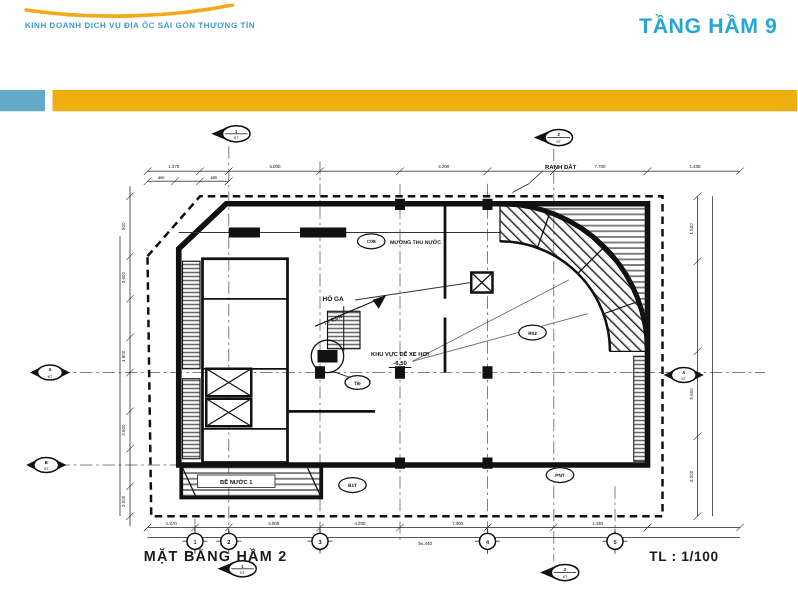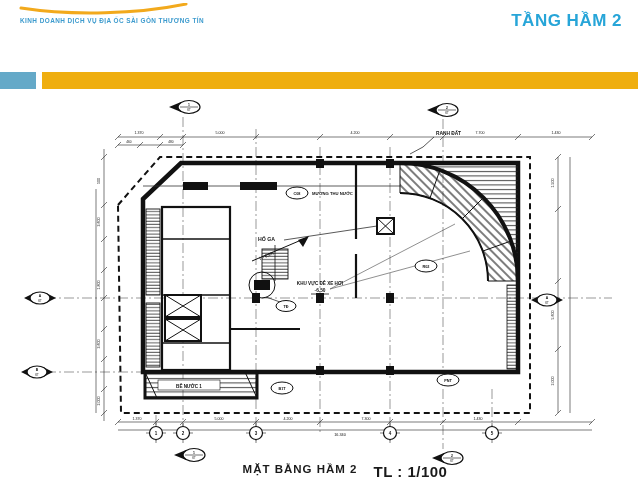--- a/index.html
+++ b/index.html
@@ -9,35 +9,35 @@
   .logo{position:absolute;left:16px;top:6px;width:230px;}
   .brand{font-size:26px;font-weight:bold;color:#1B79C0;letter-spacing:0px;line-height:1;}
   .swoosh{display:block;margin:-3px 0 0 2px;}
   .tagline{font-size:6.4px;font-weight:bold;color:#3D9BCE;letter-spacing:.45px;margin:2px 0 0 4px;white-space:nowrap;}
   .slide-title{position:absolute;right:16px;top:11px;font-size:17px;font-weight:bold;color:#27A5D8;letter-spacing:.5px;}
   .teal-block{position:absolute;left:0;top:72px;width:36px;height:17px;background:#64A9C8;}
   .yellow-bar{position:absolute;left:42px;top:72px;width:596px;height:17px;background:#EFAE0F;}
   
   .plan-wrap{position:absolute;left:0;top:89px;width:638px;height:390px;}
   svg text{fill:#111;font-family:"Liberation Sans",sans-serif;}
-  .caption{position:absolute;left:115px;top:463px;width:460px;display:flex;justify-content:center;gap:16px;
+  .caption{position:absolute;left:115px;top:440px;width:460px;display:flex;justify-content:space-between;gap:16px;
            font-weight:bold;color:#1a1a1a;}
   .caption .c1{font-size:11.5px;letter-spacing:1px;}
-  .caption .c2{font-size:15px;letter-spacing:.5px;}
+  .caption .c2{font-size:11px;letter-spacing:.5px;}
 </style>
 </head>
 <body>
 
 <div class="logo">
   <svg class="swoosh" width="172" height="12" viewBox="0 0 172 12">
     <path d="M3,5 C55,13 120,11 168,1" stroke="#F2A91C" stroke-width="3" fill="none" stroke-linecap="round"></path>
   </svg>
   <div class="tagline">KINH DOANH DỊCH VỤ ĐỊA ỐC SÀI GÒN THƯƠNG TÍN</div>
 </div>
-<div class="slide-title">TẦNG HẦM 2</div>
+<div class="slide-title">TẦNG HẦM 9</div>
 <div class="teal-block"></div>
 <div class="yellow-bar"></div>
 
 <div class="plan-wrap">
 <svg width="638" height="390" viewBox="0 0 638 390">
   <defs>
     <pattern id="hl" width="4" height="3.2" patternUnits="userSpaceOnUse">
       <line x1="0" y1="1" x2="4" y2="1" stroke="#111" stroke-width="0.8"></line>
     </pattern>
     <pattern id="hlw" width="6" height="4.5" patternUnits="userSpaceOnUse">

